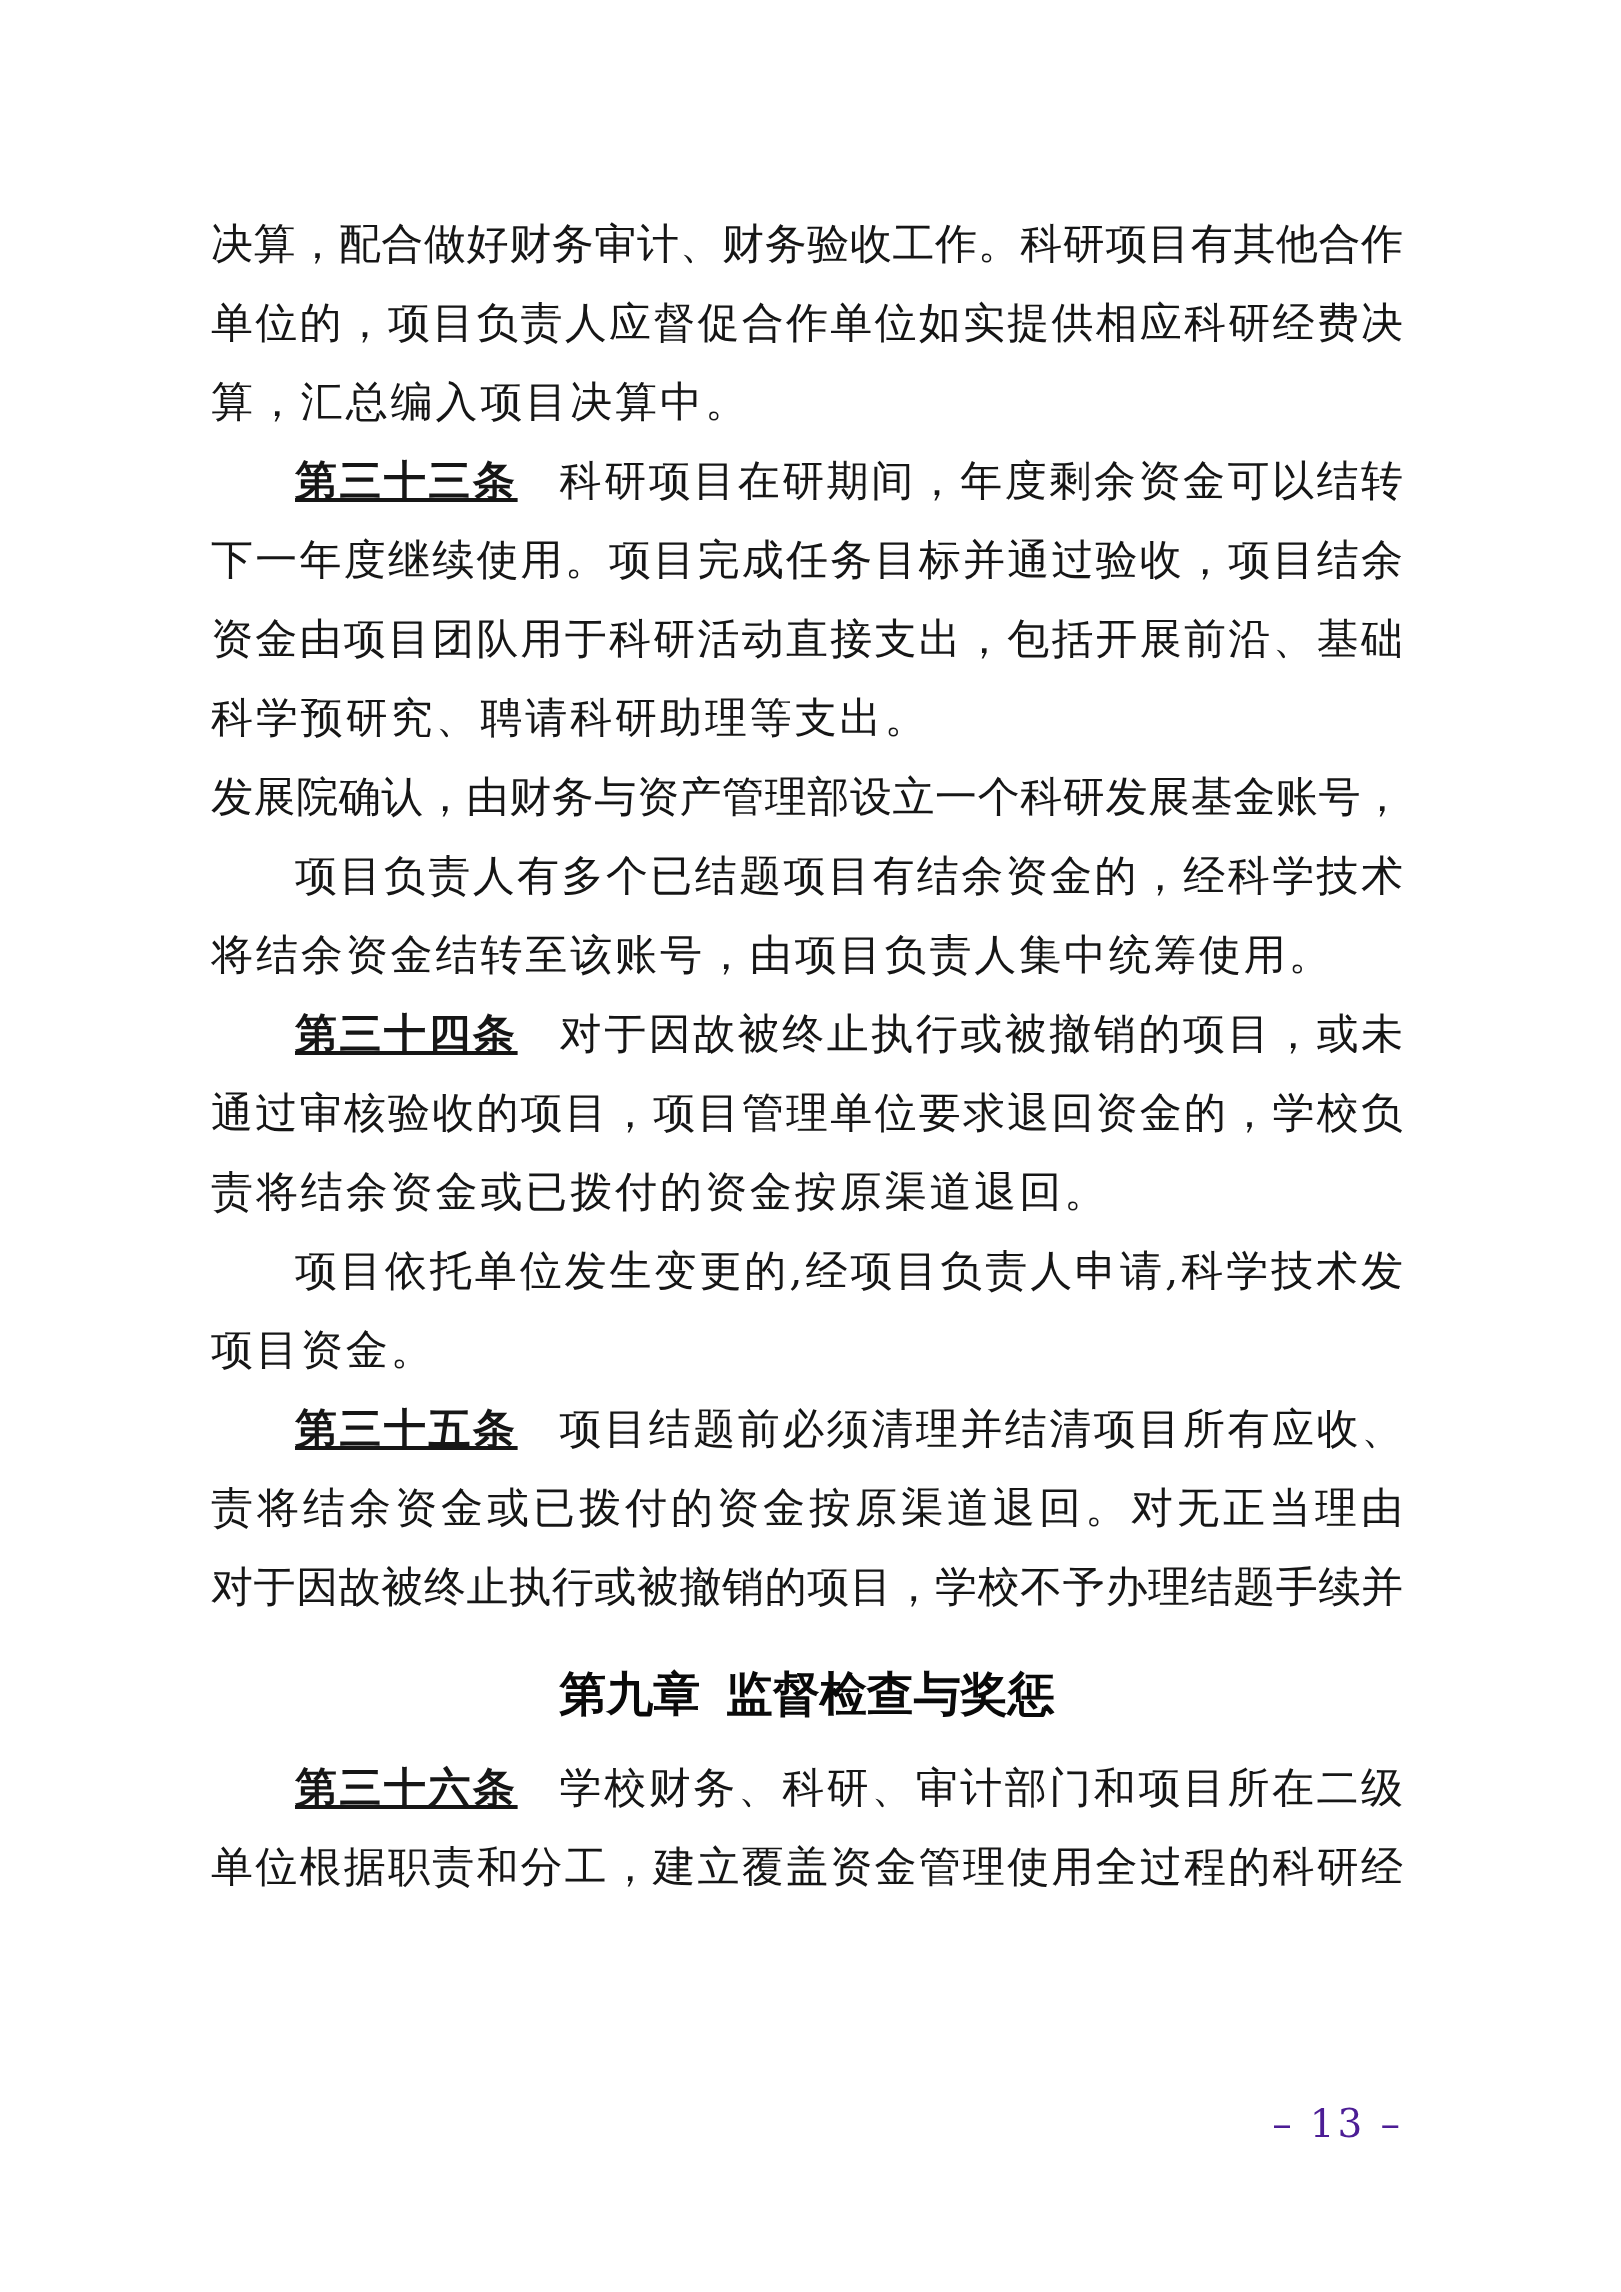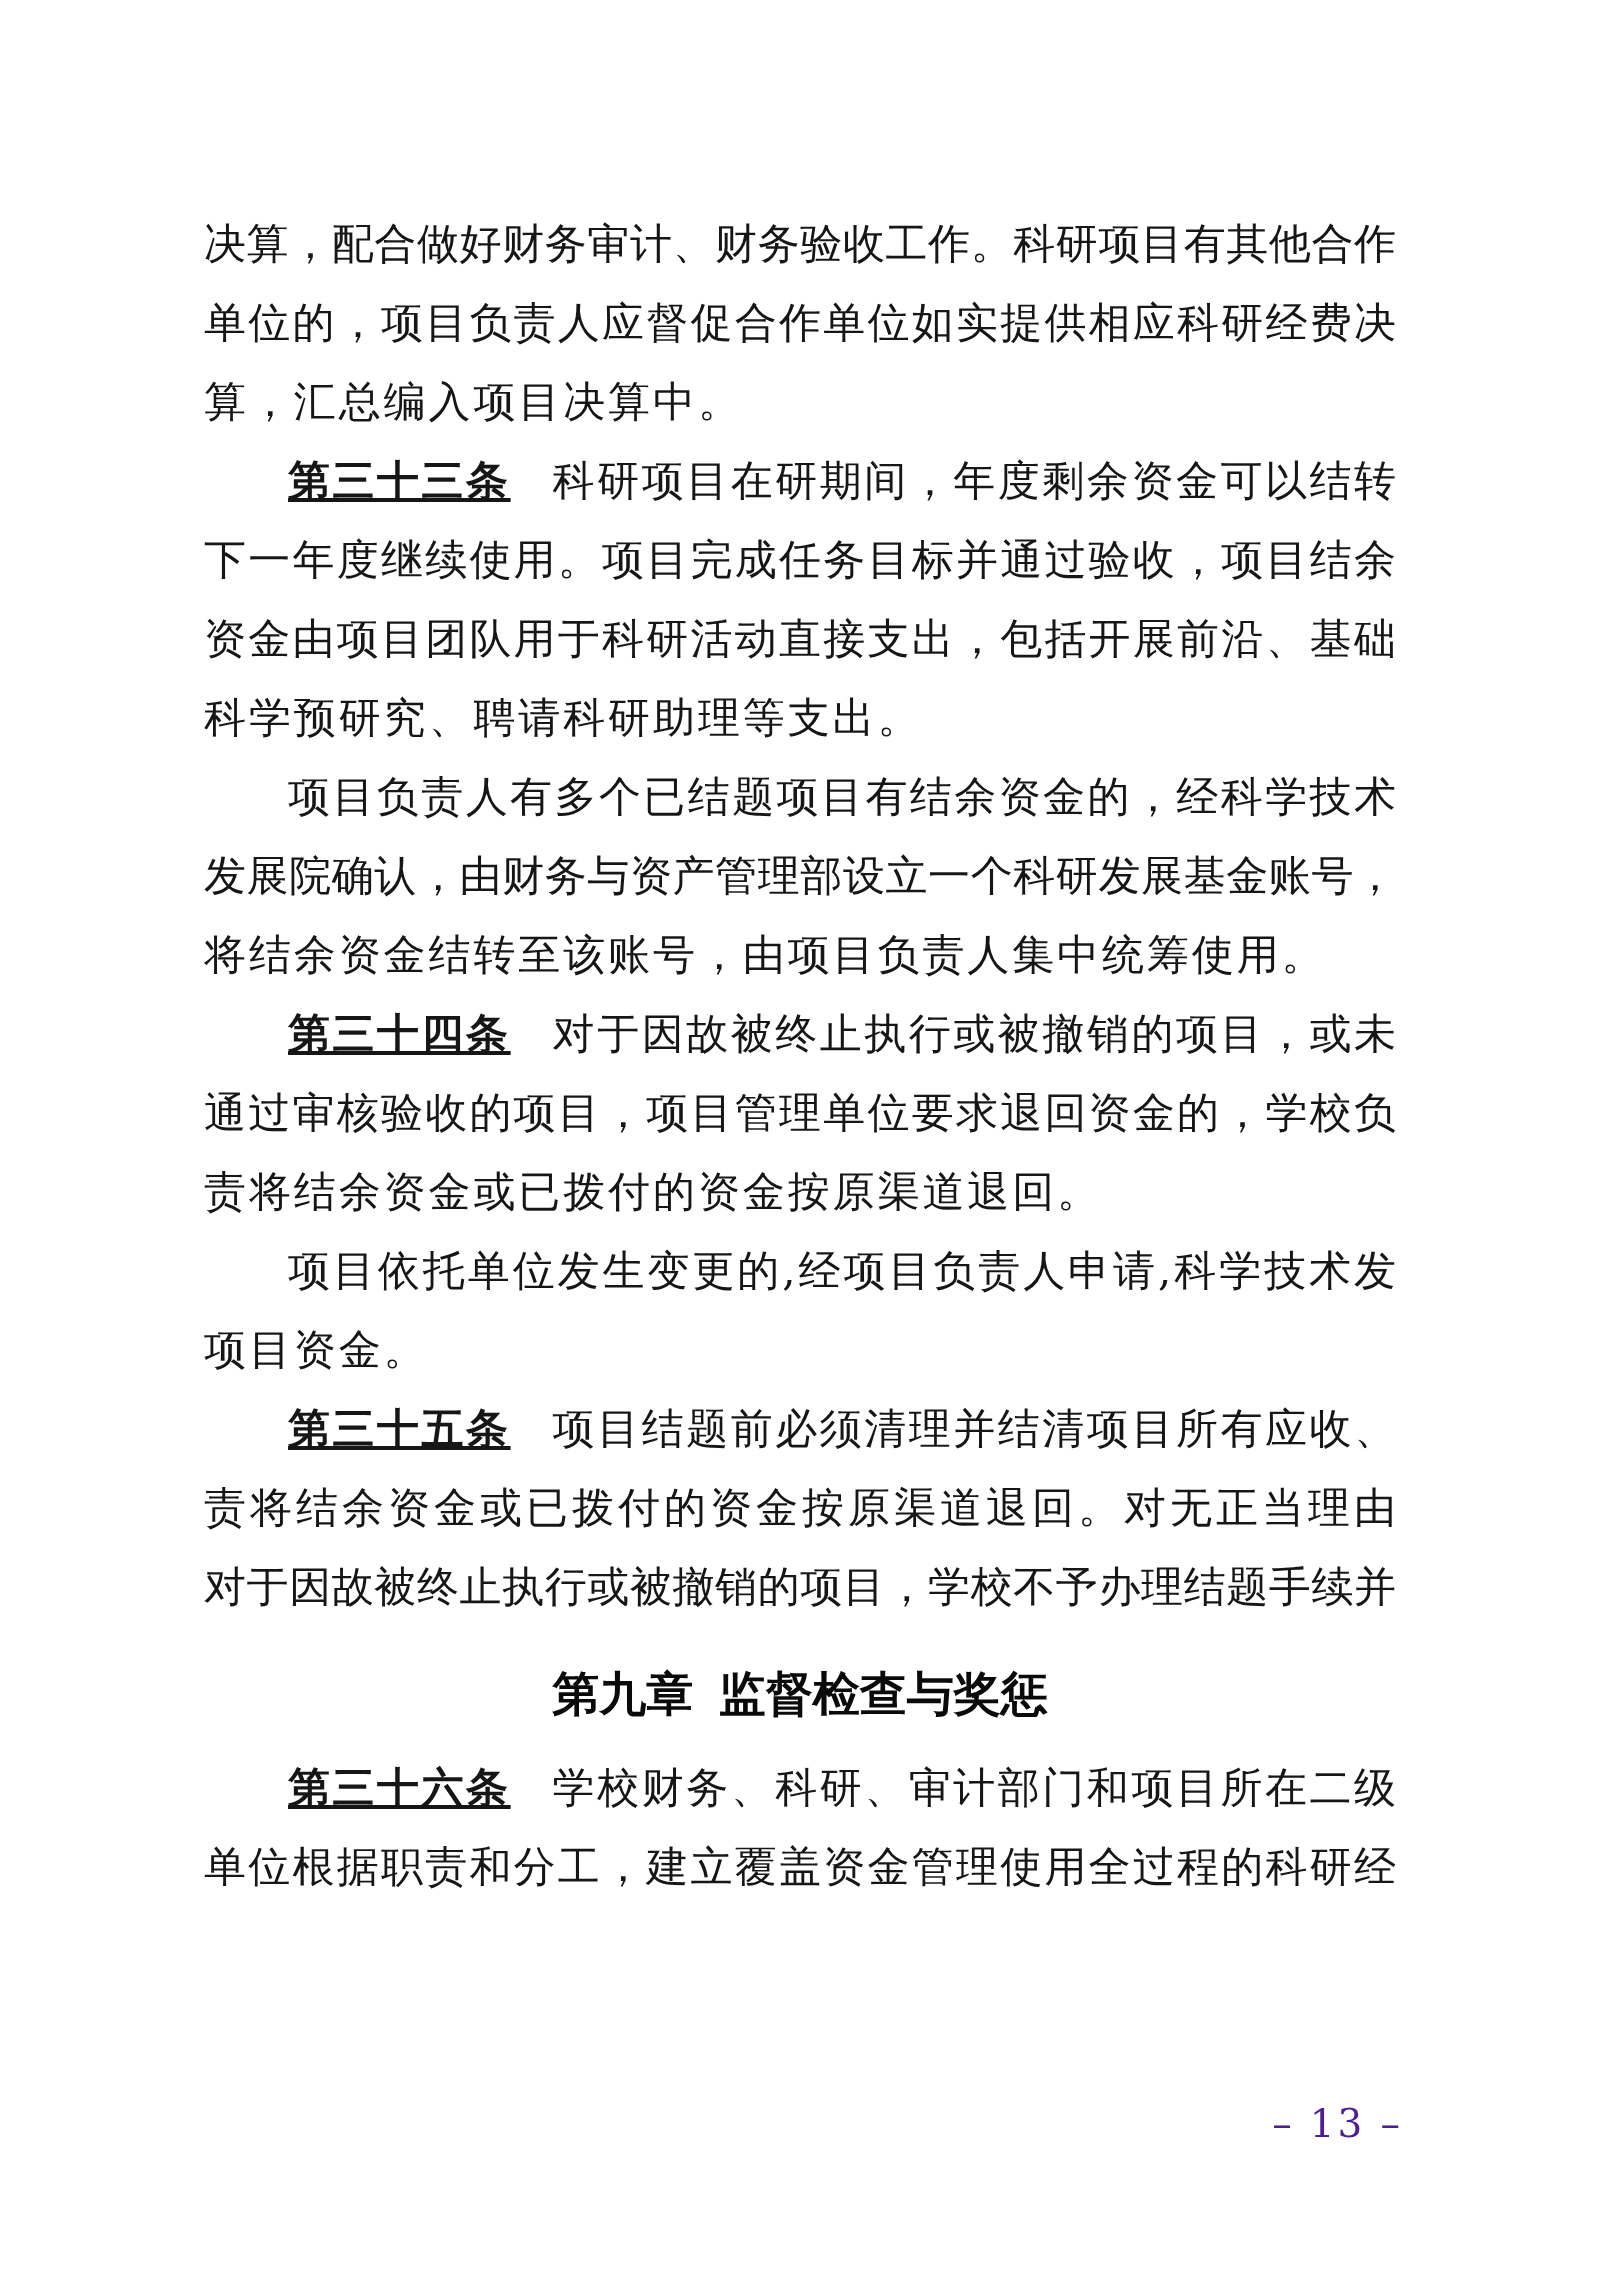--- a/index.html
+++ b/index.html
@@ -7,21 +7,21 @@
     width: 1621px;
     height: 2293px;
     background: #ffffff;
     position: relative;
     overflow: hidden;
     font-family: "DejaVu Serif", "Liberation Serif", serif;
     color: #161616;
   }
   .text-block {
     position: absolute;
-    left: 204px;
+    left: 211px;
     top: 204px;
     width: 1192px;
   }
   .line {
     height: 79px;
     line-height: 79px;
     font-size: 42px;
     white-space: nowrap;
     overflow: visible;
   }
@@ -65,22 +65,22 @@
 <body>
 
 <div class="text-block">
   <div class="line j"><span>决算，配合做好财务审计、财务验收工作。科研项目有其他合作</span></div>
   <div class="line j"><span>单位的，项目负责人应督促合作单位如实提供相应科研经费决</span></div>
   <div class="line end"><span>算，汇总编入项目决算中。</span></div>
   <div class="line j ind"><span class="art">第三十三条</span><span>科研项目在研期间，年度剩余资金可以结转</span></div>
   <div class="line j"><span>下一年度继续使用。项目完成任务目标并通过验收，项目结余</span></div>
   <div class="line j"><span>资金由项目团队用于科研活动直接支出，包括开展前沿、基础</span></div>
   <div class="line end"><span>科学预研究、聘请科研助理等支出。</span></div>
+  <div class="line j"><span>发展院确认，由财务与资产管理部设立一个科研发展基金账号，</span></div>
   <div class="line j ind"><span>项目负责人有多个已结题项目有结余资金的，经科学技术</span></div>
-  <div class="line j"><span>发展院确认，由财务与资产管理部设立一个科研发展基金账号，</span></div>
   <div class="line end"><span>将结余资金结转至该账号，由项目负责人集中统筹使用。</span></div>
   <div class="line j ind"><span class="art">第三十四条</span><span>对于因故被终止执行或被撤销的项目，或未</span></div>
   <div class="line j"><span>通过审核验收的项目，项目管理单位要求退回资金的，学校负</span></div>
   <div class="line end"><span>责将结余资金或已拨付的资金按原渠道退回。</span></div>
   <div class="line j ind"><span>项目依托单位发生变更的,经项目负责人申请,科学技术发</span></div>
   <div class="line end"><span>项目资金。</span></div>
   <div class="line j ind"><span class="art">第三十五条</span><span>项目结题前必须清理并结清项目所有应收、</span></div>
   <div class="line j"><span>责将结余资金或已拨付的资金按原渠道退回。对无正当理由</span></div>
   <div class="line j"><span>对于因故被终止执行或被撤销的项目，学校不予办理结题手续并</span></div>
 

